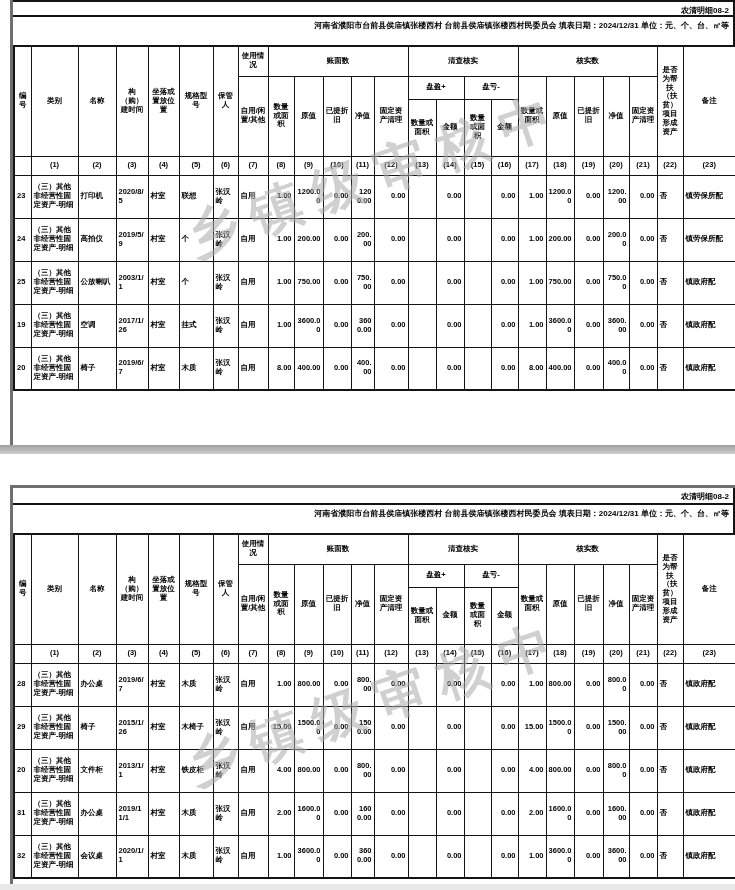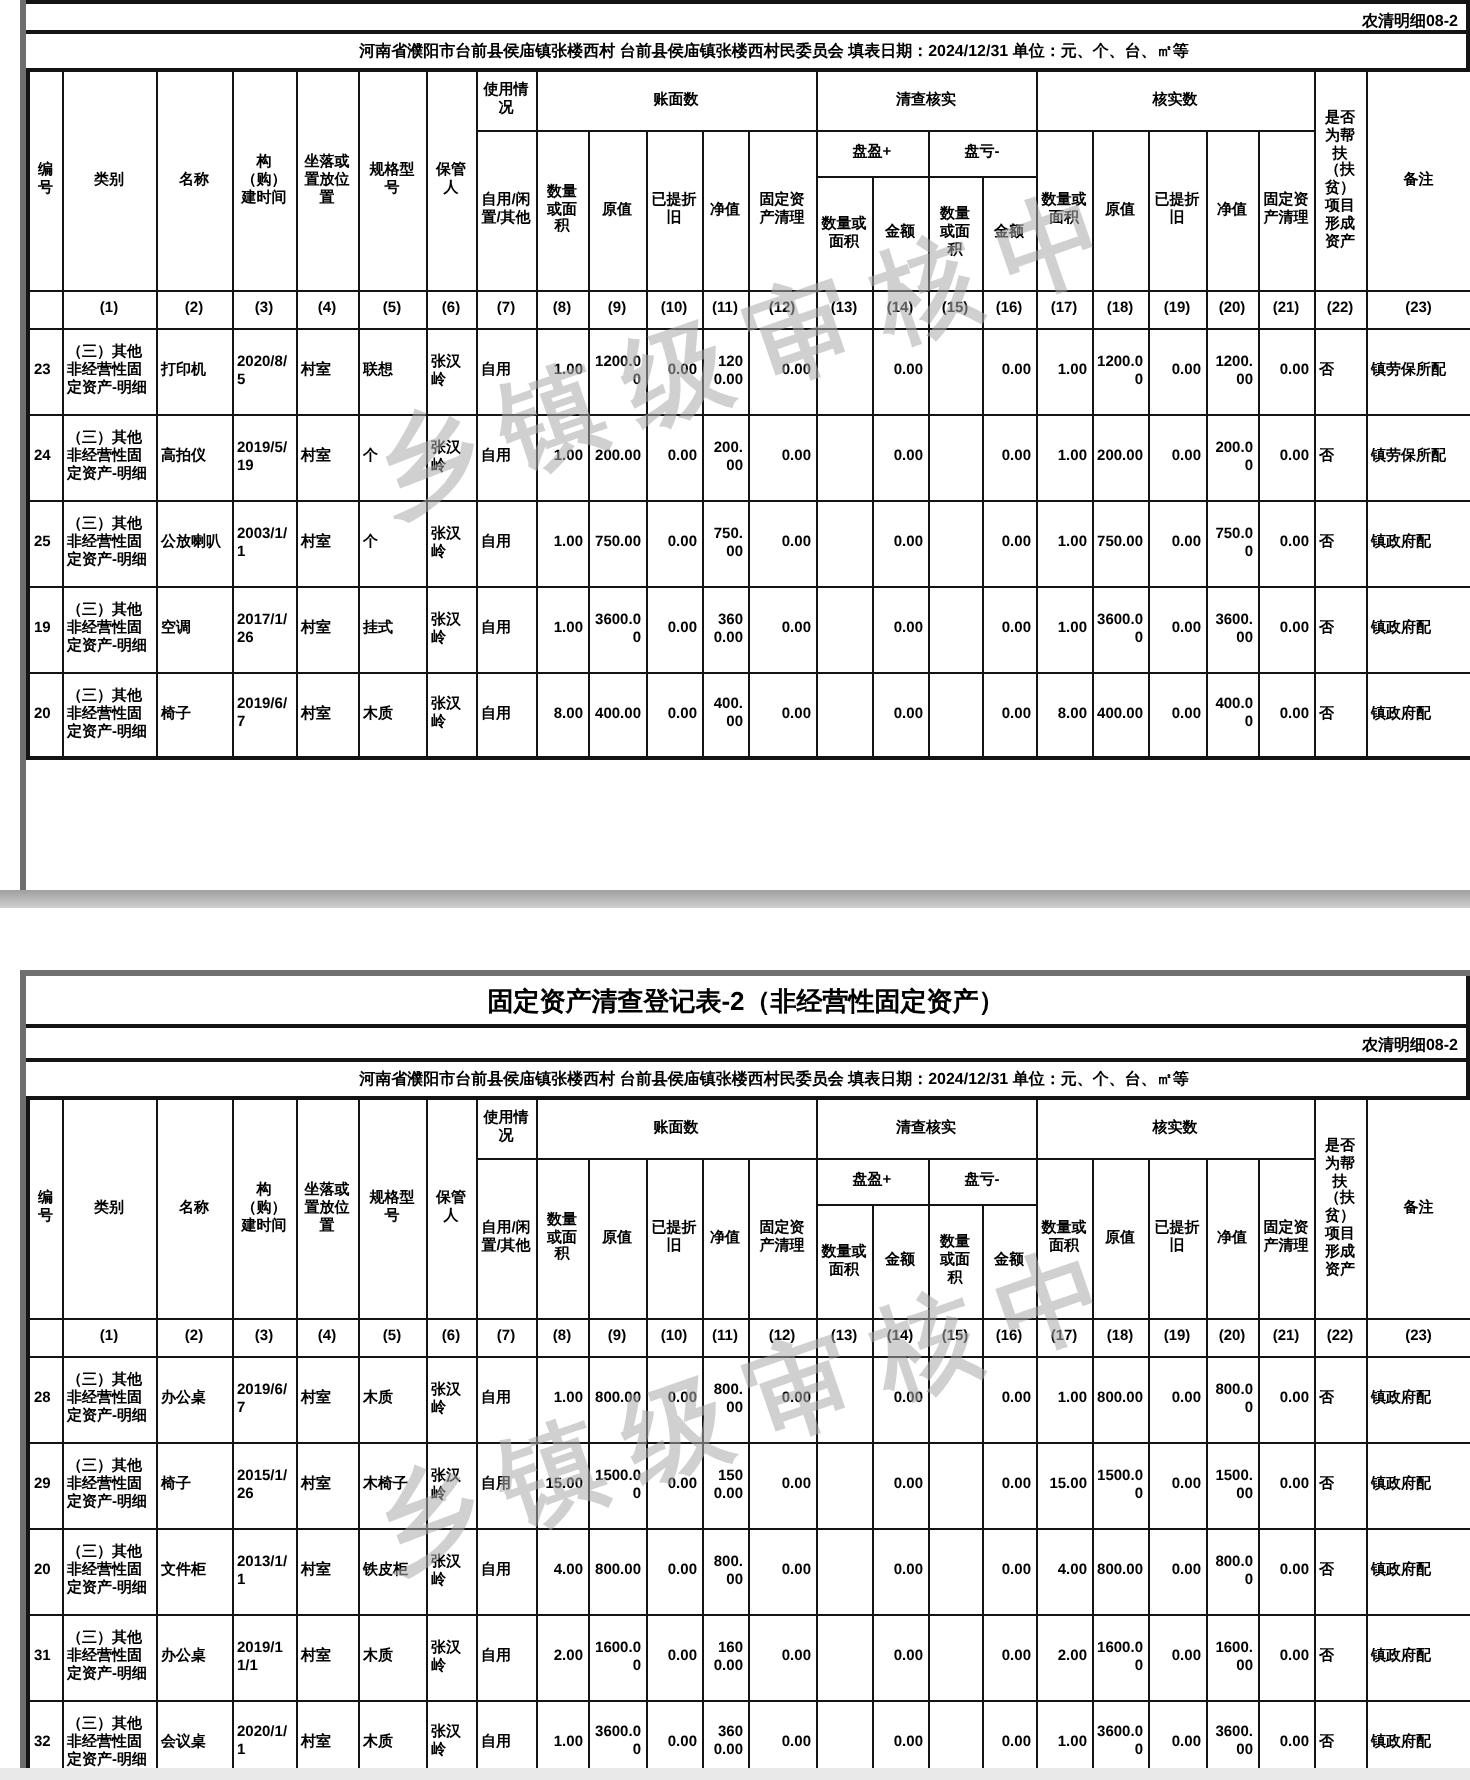--- a/index.html
+++ b/index.html
@@ -12,21 +12,21 @@
   #page1 { top: 0; height: 445px; }
   #page2 { top: 485px; height: 405px; border-top: 3px solid #707070; }
 
   .title-row { height: 26px; line-height: 26px; text-align: center;
     font-size: 13px; font-weight: bold; border-bottom: 2px solid #141414;
     border-right: 2px solid #141414; }
   .formcode-row { height: 17px; line-height: 17px; text-align: right;
     font-size: 8px; font-weight: bold; padding-right: 4px;
     border-bottom: 2px solid #141414; border-right: 2px solid #141414; }
   #page1 .formcode-row { border-top: 2px solid #141414; }
-  .info-row { height: 17px; line-height: 17px; text-align: center;
+  .info-row { height: 28px; line-height: 17px; text-align: right;
     font-size: 8px; font-weight: bold; padding-right: 4px;
     border-right: 2px solid #141414; white-space: nowrap; padding-left: 32px; }
 
   table.asset { border-collapse: collapse; table-layout: fixed; width: 722px;
     font-size: 7.5px; line-height: 1.18; }
   table.asset th, table.asset td { border: 1px solid #141414; vertical-align: middle;
     padding: 1px 2px; word-break: break-all; overflow: hidden; }
   table.asset { border: 2px solid #141414; }
   thead th { font-weight: bold; text-align: center; }
   tr.h1 { height: 30px; }
@@ -174,21 +174,21 @@
           <td>0.00</td>
           <td>1200.00</td>
           <td>0.00</td>
           <td>否</td>
           <td>镇劳保所配</td>
         </tr>
         <tr>
           <td>24</td>
           <td>（三）其他非经营性固定资产-明细</td>
           <td>高拍仪</td>
-          <td>2019/5/19</td>
+          <td>2019/5/9</td>
           <td>村室</td>
           <td>个</td>
           <td>张汉岭</td>
           <td>自用</td>
           <td>1.00</td>
           <td>200.00</td>
           <td>0.00</td>
           <td>200.00</td>
           <td>0.00</td>
           <td></td>
@@ -283,21 +283,20 @@
         </tr>
       </tbody>
   </table>
 
   <div class="watermark" id="wm1">乡镇级审核中</div>
 </div>
 
 <div class="page-sep"></div>
 
 <div class="sheet" id="page2">
-  <div class="title-row">固定资产清查登记表-2（非经营性固定资产）</div>
   <div class="formcode-row">农清明细08-2</div>
   <div class="info-row">河南省濮阳市台前县侯庙镇张楼西村  台前县侯庙镇张楼西村民委员会  填表日期：2024/12/31  单位：元、个、台、㎡等</div>
 
   <table class="asset">
     <colgroup>
       <col style="width:17px">
         <col style="width:47px">
         <col style="width:38px">
         <col style="width:32px">
       <col style="width:31px">

